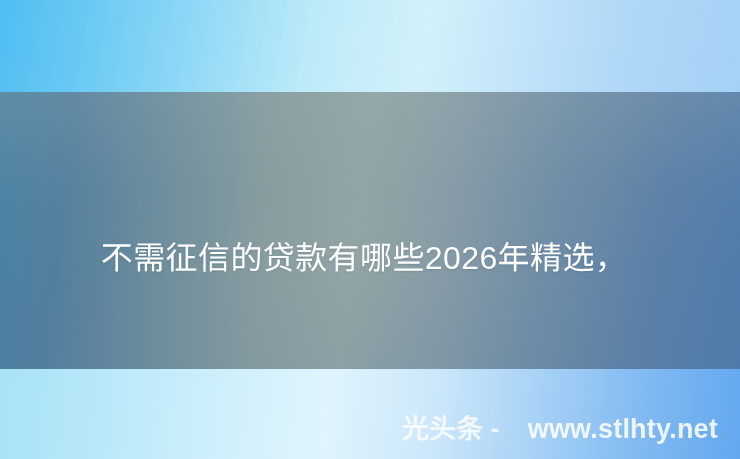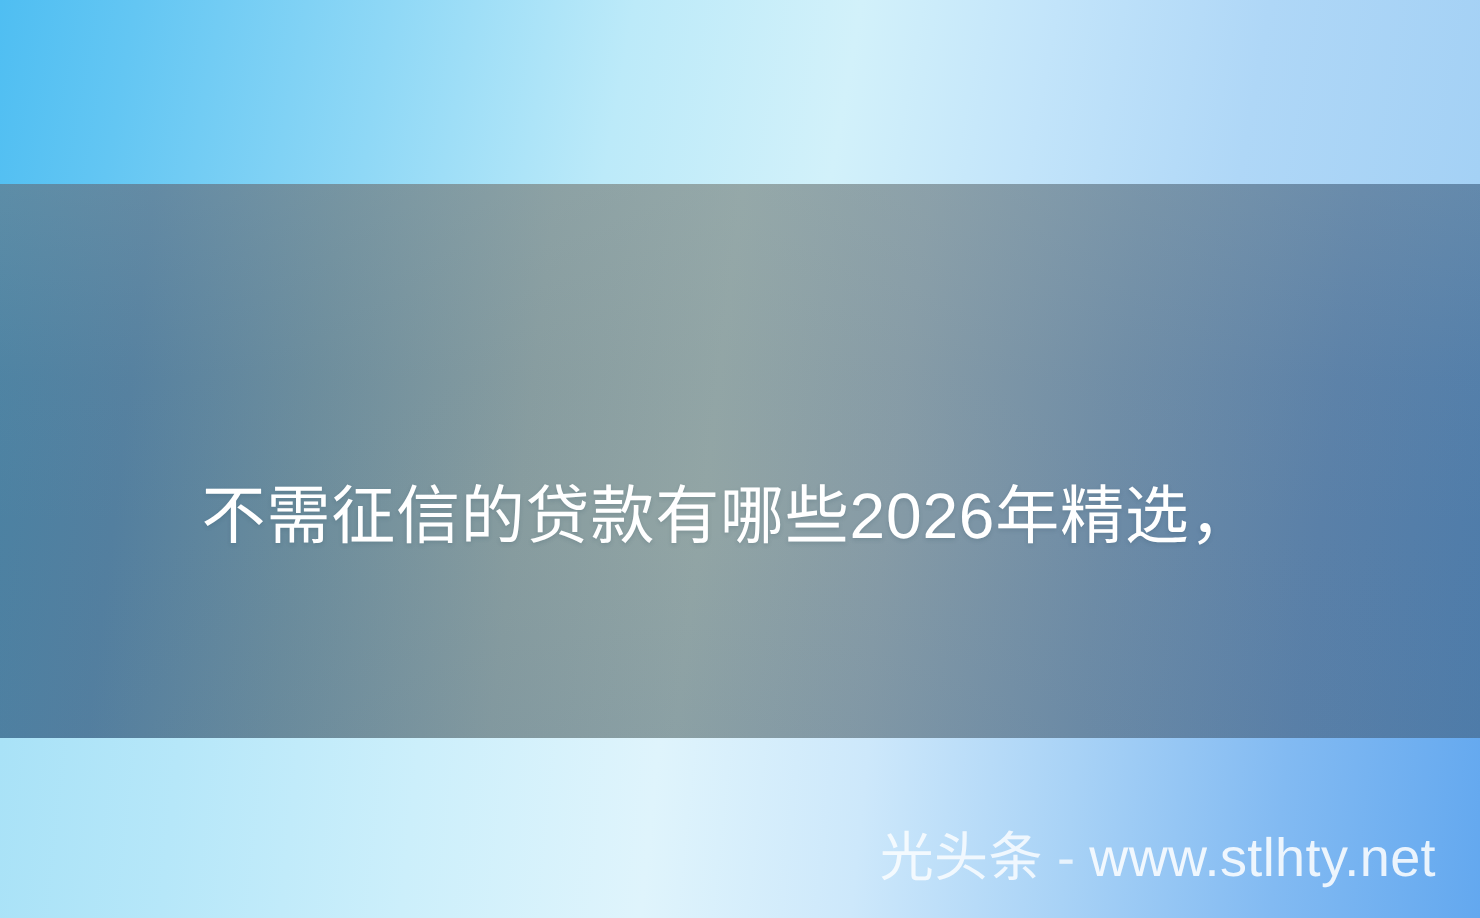--- a/index.html
+++ b/index.html
@@ -113,31 +113,32 @@
   .watermark {
     position: absolute;
     right: 22px;
     bottom: 16px;
     display: flex;
     align-items: center;
     gap: 7px;
     color: rgba(255, 255, 255, 0.80);
     font-size: 27px;
     line-height: 1;
-    font-weight: 400;
+    font-weight: 700;
     letter-spacing: 0.2px;
     white-space: nowrap;
   }
 
   .watermark-sep {
     color: rgba(255, 255, 255, 0.74);
   }
 
   .watermark-site {
     color: rgba(255, 255, 255, 0.86);
+    margin-left: 21px;
   }
 </style>
 </head>
 <body>
 
 <div class="canvas">
 
   <div class="band band-top"></div>
 
   <div class="band band-middle"></div>

